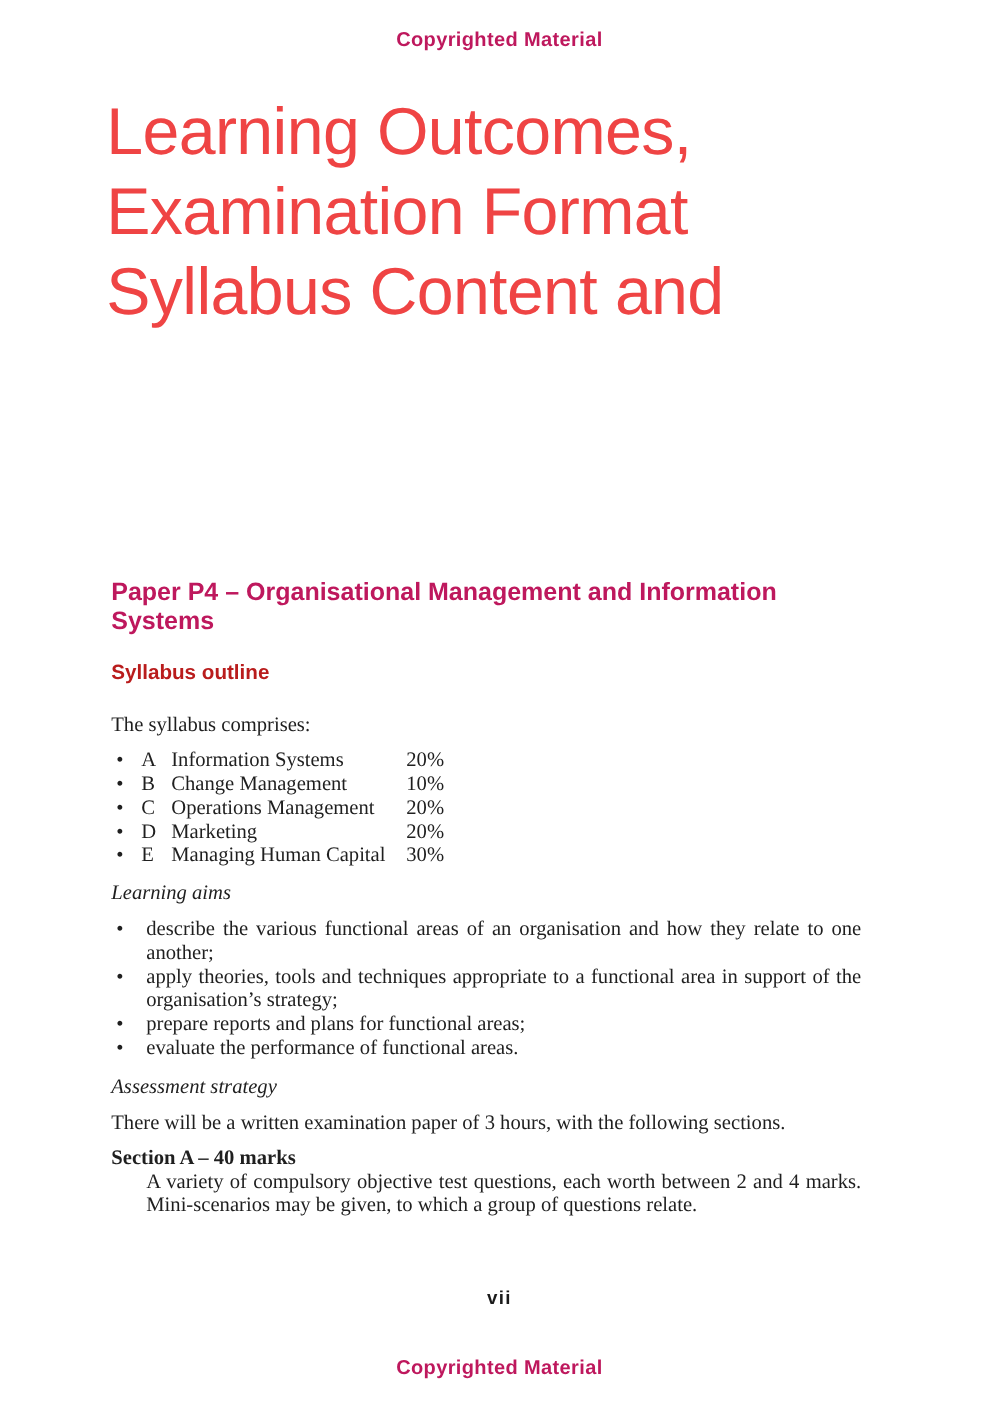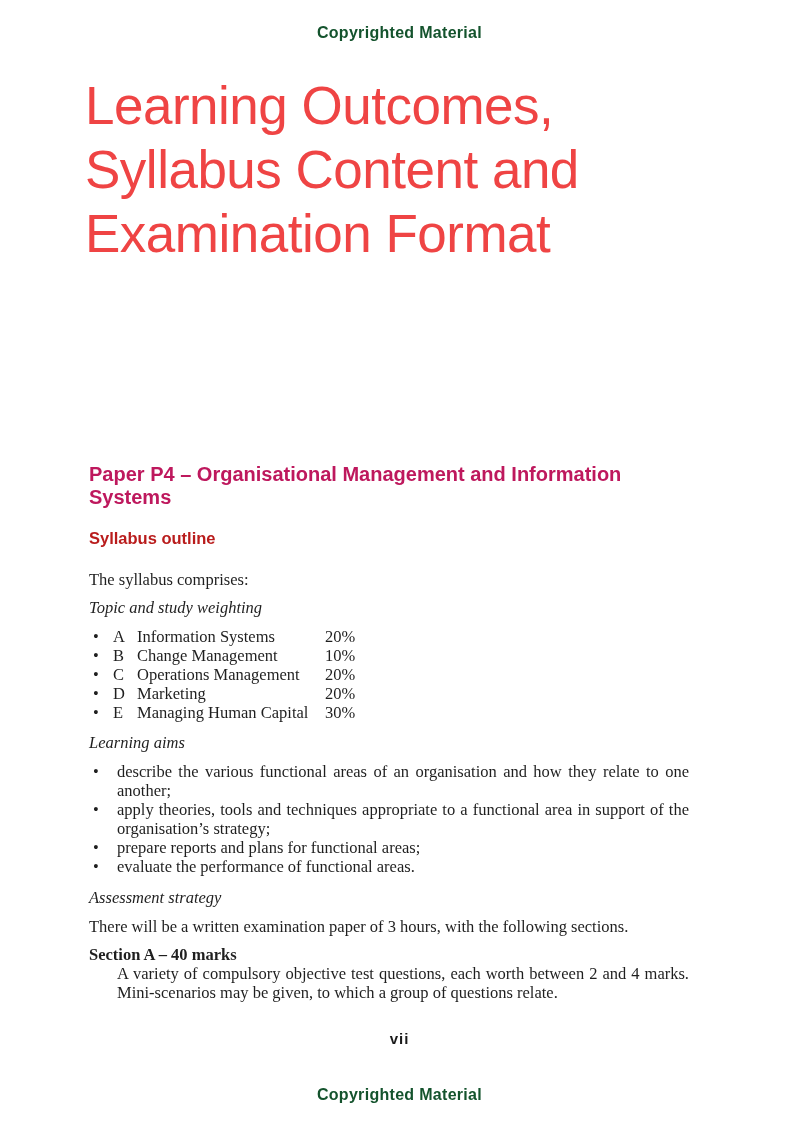--- a/index.html
+++ b/index.html
@@ -18,21 +18,21 @@
   }
   .copyright {
     position: absolute;
     left: 0;
     width: 100%;
     text-align: center;
     font-family: "Liberation Sans", sans-serif;
     font-weight: bold;
     font-size: 16px;
     letter-spacing: 0.3px;
-    color: #14532d;
+    color: #be185d;
   }
   .copyright-top { top: 24px; }
   .copyright-bottom { top: 1086px; }
 
   .book-title {
     position: absolute;
     left: 85px;
     top: 74px;
     font-family: "Liberation Sans", sans-serif;
     font-weight: normal;
@@ -128,33 +128,32 @@
 </style>
 </head>
 <body>
 
 <div class="page">
 
   <div class="copyright copyright-top">Copyrighted Material</div>
 
   <div class="book-title">
     <div>Learning Outcomes,</div>
+    <div>Examination Format</div>
     <div>Syllabus Content and</div>
-    <div>Examination Format</div>
   </div>
 
   <div class="content">
 
     <h2 class="section-heading">Paper P4 – Organisational Management and Information Systems</h2>
 
     <h3 class="sub-heading">Syllabus outline</h3>
 
     <p class="body-text">The syllabus comprises:</p>
 
-    <p class="italic-label">Topic and study weighting</p>
 
     <div class="topic-list">
       <div class="topic-row">
         <span class="marker">•</span>
         <span class="letter">A</span>
         <span class="topic-name">Information Systems</span>
         <span class="weight">20%</span>
       </div>
       <div class="topic-row">
         <span class="marker">•</span>

